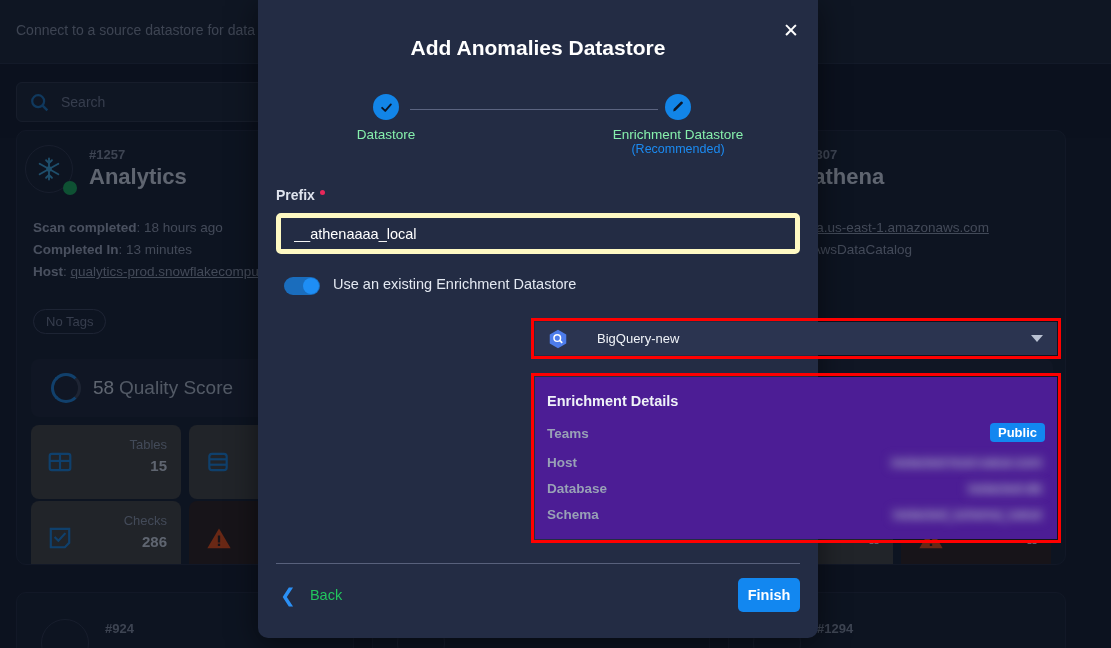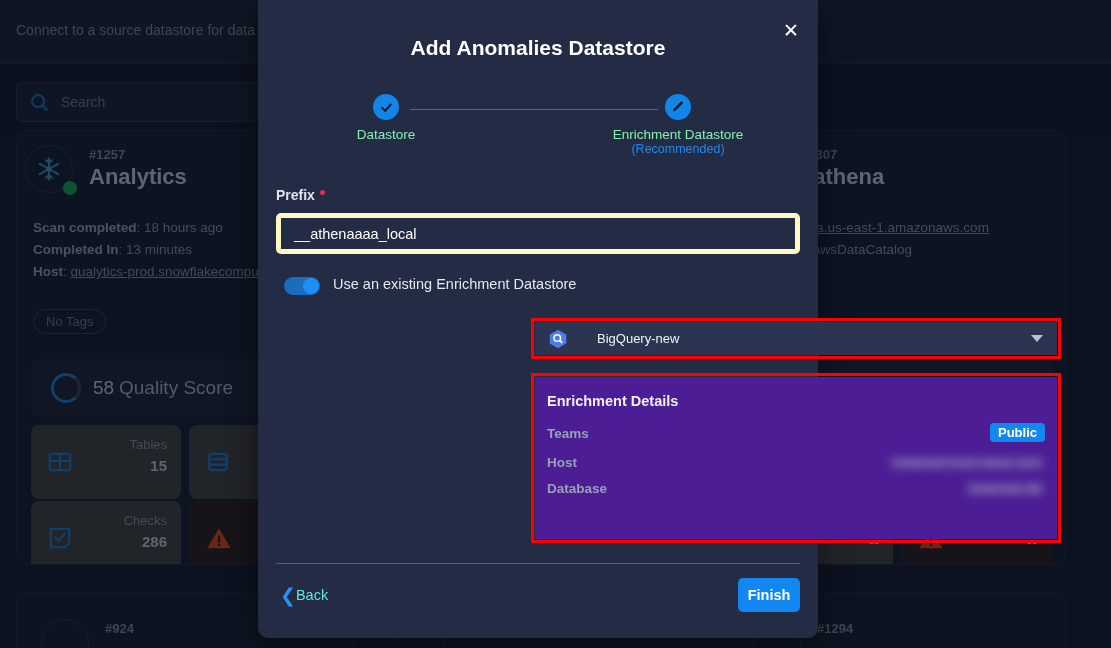--- a/index.html
+++ b/index.html
@@ -239,21 +239,21 @@
   .modal-divider {
     position: absolute; left: 18px; top: 563px; width: 524px; height: 1px;
     background: #58617c;
   }
   .back-btn {
     position: absolute; left: 22px; top: 583px; height: 24px;
     display: flex; align-items: center; cursor: pointer;
     background: none; border: none; font-family: "Liberation Sans", sans-serif;
   }
   .back-chev { color: #2b90f5; font-size: 19px; }
-  .back-lbl { color: #5eead4; font-size: 14.5px; }
+  .back-lbl { margin-left: 14px; color: #22c55e; font-size: 14.5px; }
   .finish-btn {
     position: absolute; right: 18px; top: 578px; width: 62px; height: 34px;
     background: #1287f0; color: #ffffff; border: none; border-radius: 5px;
     font-size: 14.5px; font-weight: bold; cursor: pointer;
     font-family: "Liberation Sans", sans-serif;
   }
 </style>
 </head>
 <body>
 
@@ -503,20 +503,24 @@
       <span class="badge-public">Public</span>
     </div>
     <div class="drow" style="top:78px;">
       <span class="dk">Host</span>
       <span class="dv blurred">redacted-host-value.com</span>
     </div>
     <div class="drow" style="top:104px;">
       <span class="dk">Database</span>
       <span class="dv blurred">redacted-db</span>
     </div>
+    <div class="drow" style="top:130px;">
+      <span class="dk">Schema</span>
+      <span class="dv blurred">redacted_schema_value</span>
+    </div>
   </div>
 
   <div class="modal-divider"></div>
   <button class="back-btn">
     <span class="back-chev">❮</span>
     <span class="back-lbl">Back</span>
   </button>
   <button class="finish-btn">Finish</button>
 </div>
 

